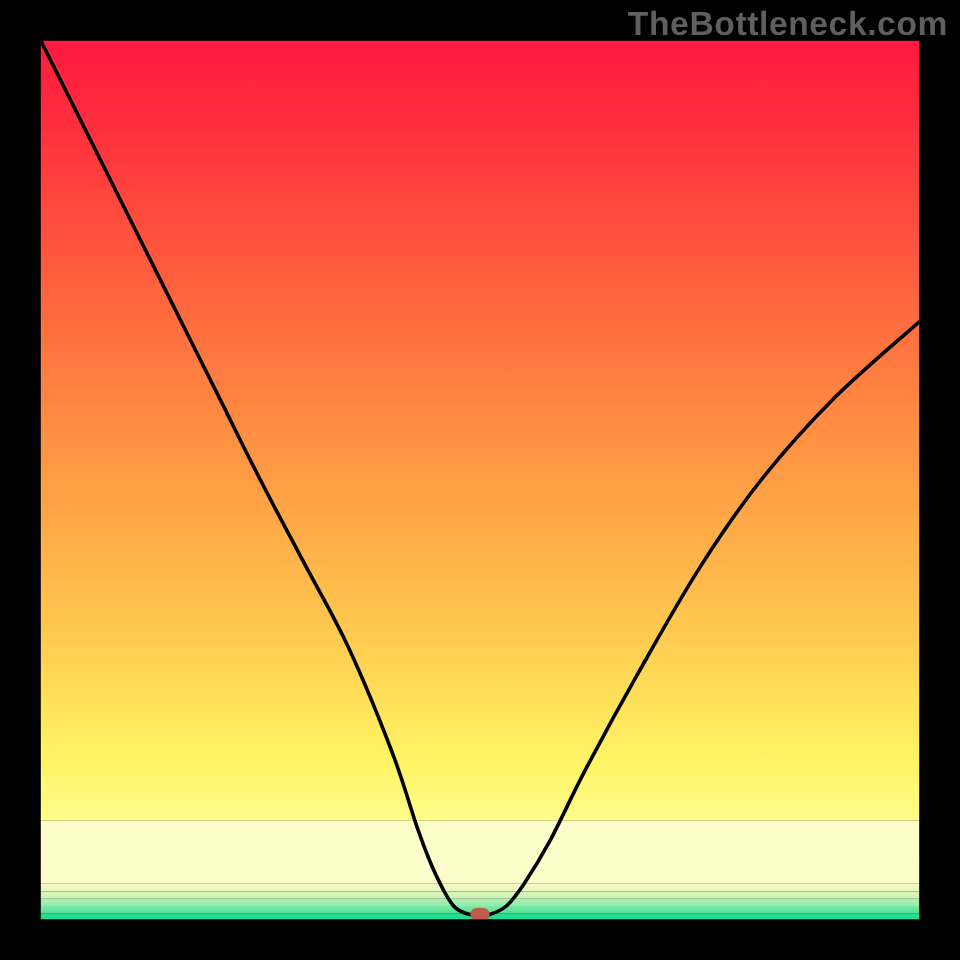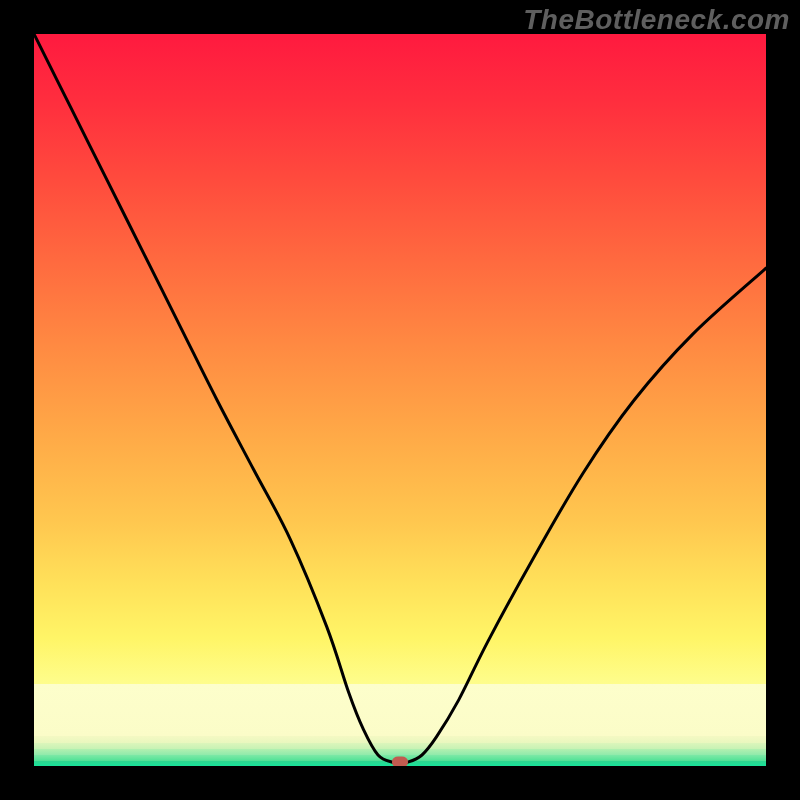--- a/index.html
+++ b/index.html
@@ -8,21 +8,20 @@
     width: 800px;
     height: 800px;
     background: #000;
     overflow: hidden;
   }
   .outer {
     width: 800px;
     height: 800px;
     background: #000;
     position: relative;
-    font-style: italic;
   }
   .watermark {
     position: absolute;
     top: 4px;
     right: 10px;
     font-family: Arial, Helvetica, sans-serif;
     font-size: 28px;
     font-weight: bold;
     color: #5f5f5f;
     letter-spacing: 0.5px;

